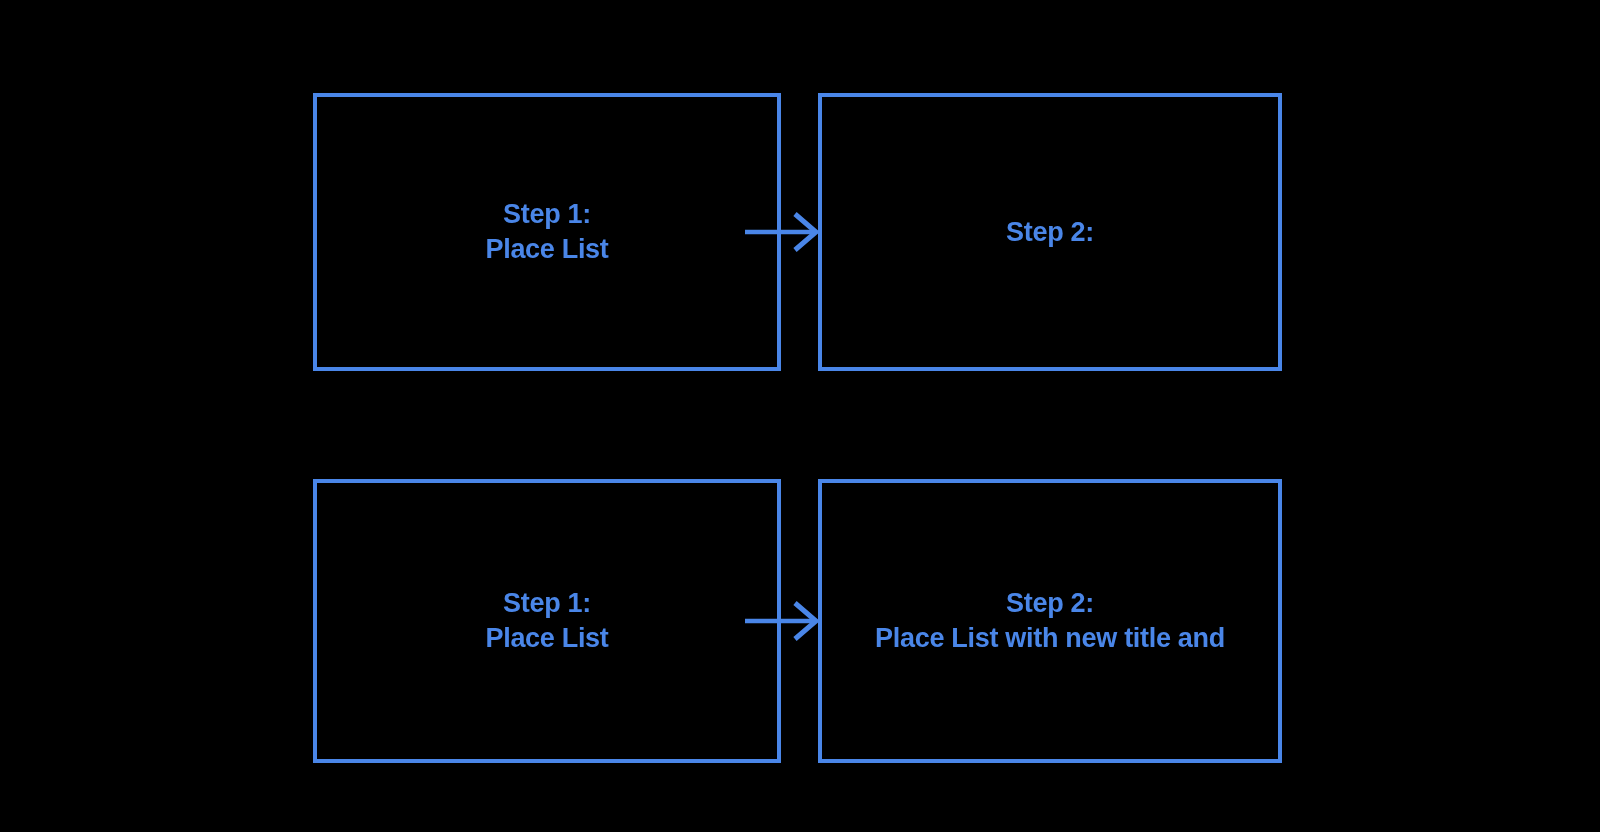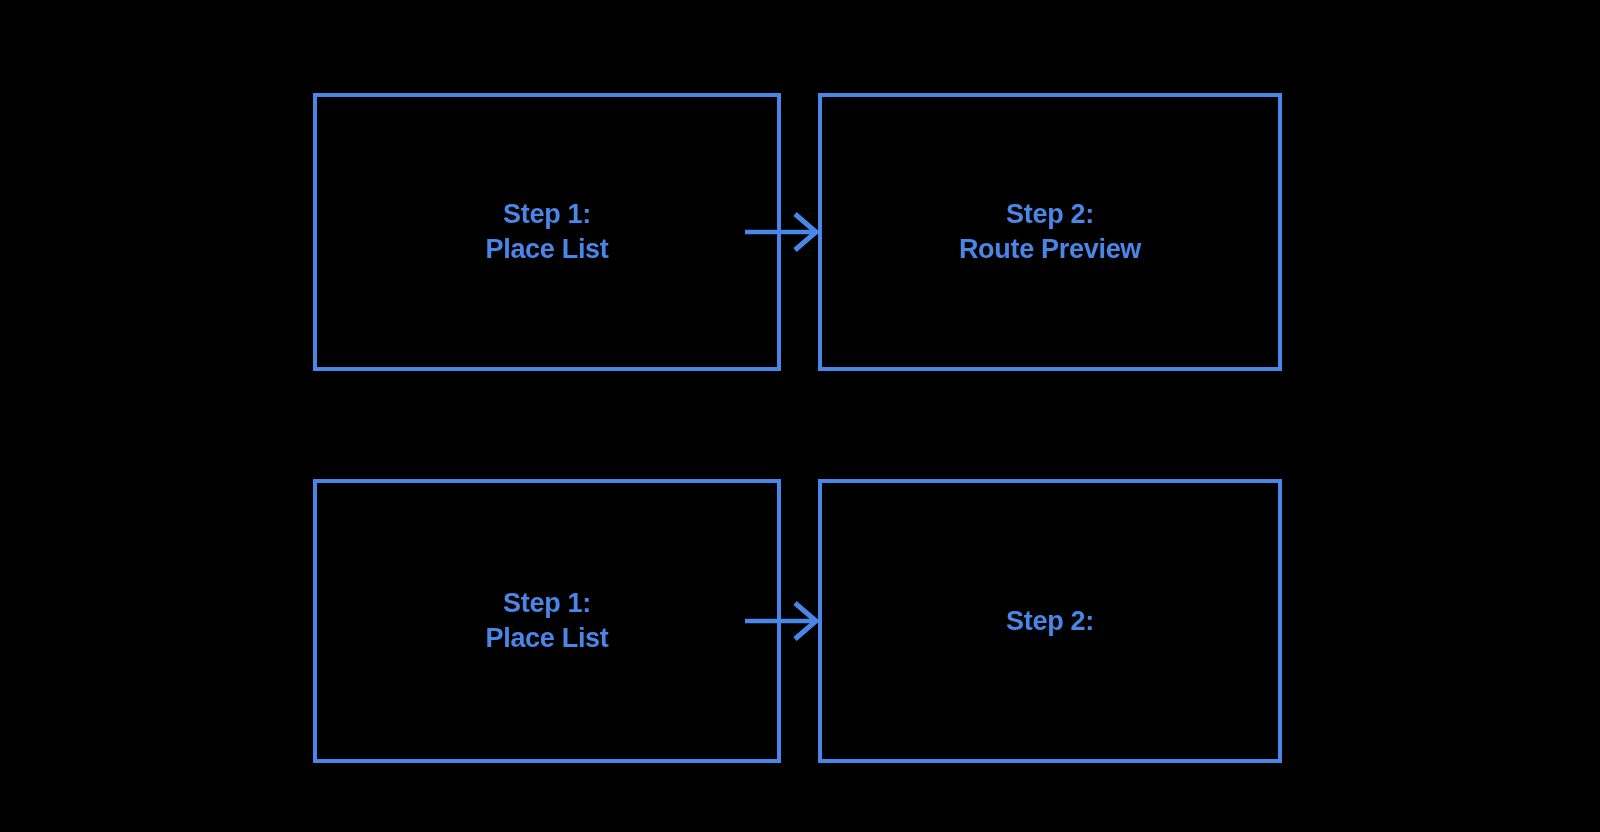--- a/index.html
+++ b/index.html
@@ -63,25 +63,25 @@
     </g>
   </svg>
 
   <div class="box" id="box-flow1-step1">
     <div class="line">Step 1:</div>
     <div class="line">Place List</div>
   </div>
 
   <div class="box" id="box-flow1-step2">
     <div class="line">Step 2:</div>
-    <div class="line">Route Preview</div>
   </div>
 
   <div class="box" id="box-flow2-step1">
     <div class="line">Step 1:</div>
     <div class="line">Place List</div>
   </div>
 
   <div class="box" id="box-flow2-step2">
     <div class="line">Step 2:</div>
+    <div class="line">Place List with new title and</div>
   </div>
 
 </div>
 
 </body></html>

